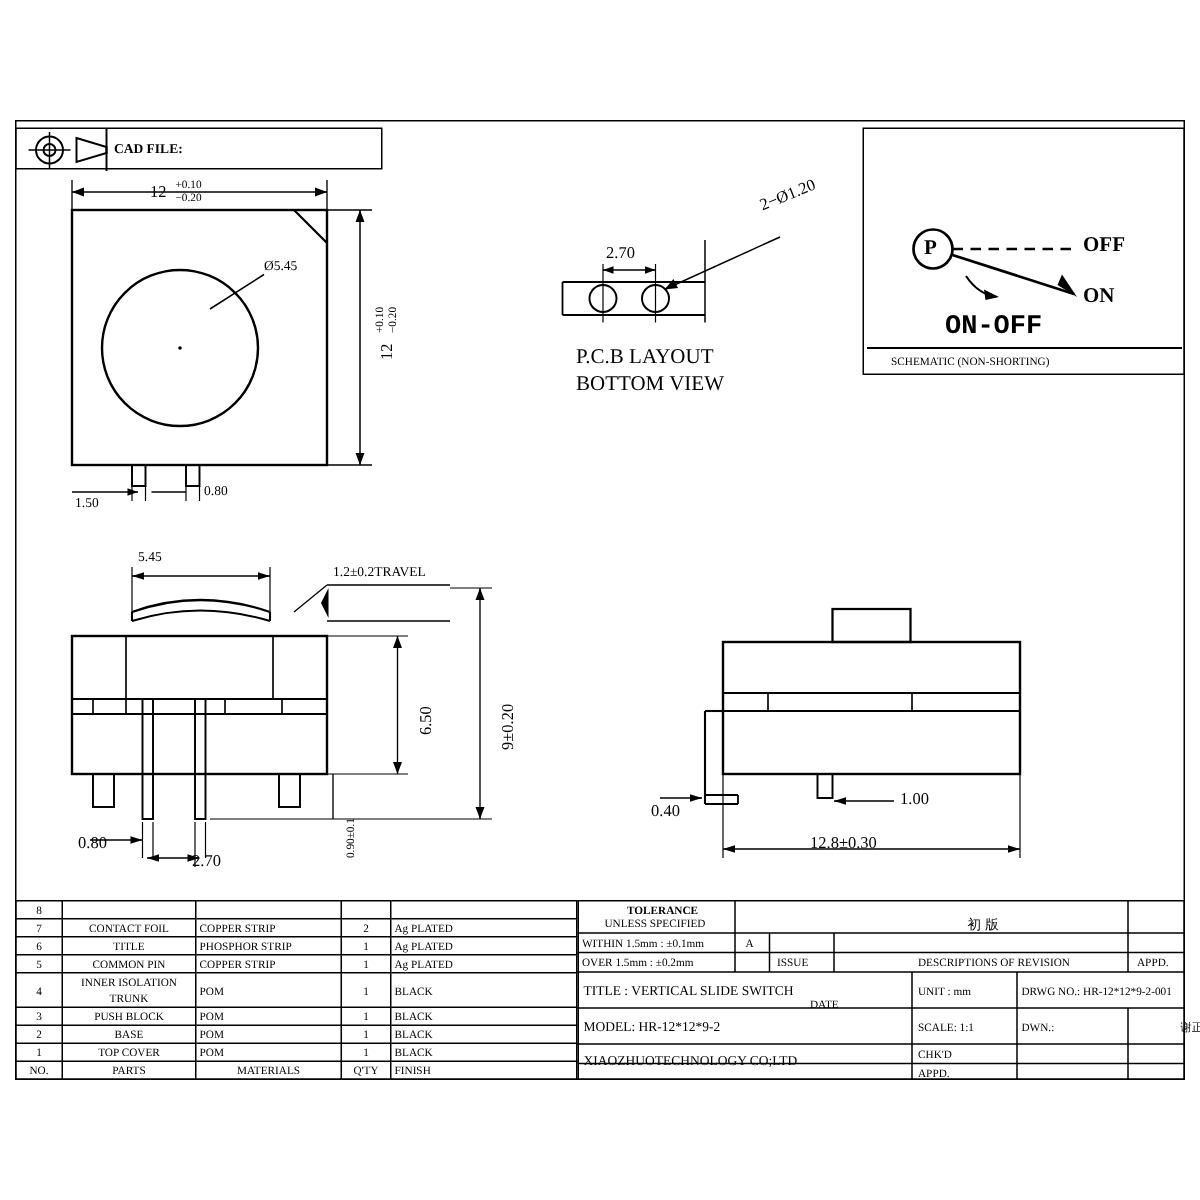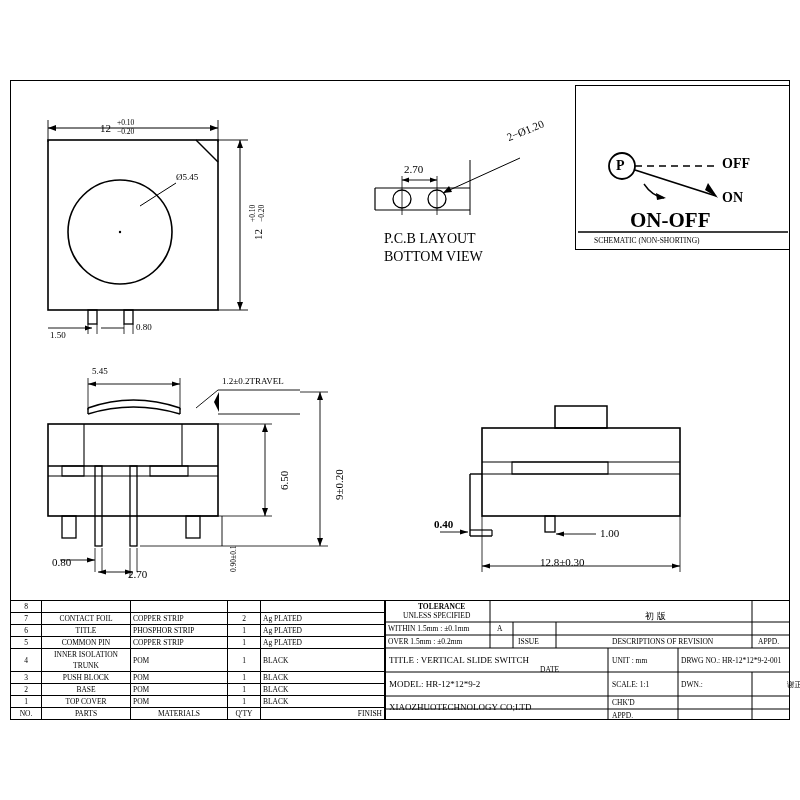--- a/index.html
+++ b/index.html
@@ -4,37 +4,48 @@
 <style>
   html,body{margin:0;padding:0;background:#ffffff;}
   body{width:800px;height:800px;font-family:"Liberation Serif",serif;color:#000;}
   #sheet{position:relative;width:800px;height:800px;overflow:hidden;background:#fff;}
   .frame{position:absolute;left:10px;top:80px;width:780px;height:640px;border:1.6px solid #000;box-sizing:border-box;}
   .txt{position:absolute;white-space:nowrap;font-family:"Liberation Serif",serif;}
   .sm{font-size:9px;}
   .xs{font-size:7.5px;}
   .md{font-size:11px;}
   .lg{font-size:14px;}
-  .xl{font-size:21px;}
+  .xl{font-size:18px;font-family:Liberation Mono, monospace;}
   .b{font-weight:bold;}
   .box{position:absolute;border:1.4px solid #000;box-sizing:border-box;}
   svg{position:absolute;left:0;top:0;overflow:visible;}
   .rot90{transform-origin:0 0;transform:rotate(-90deg);}
   .cadbox{position:absolute;left:10px;top:85px;width:245px;height:28px;border:1.4px solid #000;box-sizing:border-box;}
   .schem{position:absolute;left:575px;top:85px;width:215px;height:165px;border:1.6px solid #000;box-sizing:border-box;}
   table{border-collapse:collapse;position:absolute;font-family:"Liberation Serif",serif;}
   td{border:1px solid #000;padding:0 2px;font-size:7.5px;line-height:11px;height:11px;}
 </style>
 </head>
 <body>
 
 <div id="sheet">
 
   <div class="frame"></div>
 
+  <div class="cadbox">
+    <svg width="245" height="28">
+      <circle cx="22" cy="14" r="9" fill="none" stroke="#000" stroke-width="1.3"></circle>
+      <circle cx="22" cy="14" r="4" fill="none" stroke="#000" stroke-width="1.3"></circle>
+      <line x1="22" y1="2" x2="22" y2="26" stroke="#000" stroke-width="1"></line>
+      <line x1="8" y1="14" x2="36" y2="14" stroke="#000" stroke-width="1"></line>
+      <polygon points="40,6 60,12 60,16 40,22" fill="none" stroke="#000" stroke-width="1.3"></polygon>
+      <line x1="60" y1="0" x2="60" y2="28" stroke="#000" stroke-width="1.3"></line>
+    </svg>
+    <span class="txt sm b" style="left:65px;top:8px;">CAD FILE:</span>
+  </div>
 
   <svg width="800" height="800">
 
     <rect x="48" y="140" width="170" height="170" fill="none" stroke="#000" stroke-width="1.6"></rect>
 
     <line x1="196" y1="140" x2="218" y2="162" stroke="#000" stroke-width="1.4"></line>
 
     <circle cx="120" cy="232" r="52" fill="none" stroke="#000" stroke-width="1.6"></circle>
     <circle cx="120" cy="232" r="1.2" fill="#000"></circle>
 
@@ -204,21 +215,21 @@
 
     <line x1="556" y1="534" x2="596" y2="534" stroke="#000" stroke-width="0.9"></line>
     <polygon points="556,534 564,531.5 564,536.5" fill="#000"></polygon>
 
     <line x1="482" y1="566" x2="680" y2="566" stroke="#000" stroke-width="0.9"></line>
     <polygon points="482,566 490,563.5 490,568.5" fill="#000"></polygon>
     <polygon points="680,566 672,563.5 672,568.5" fill="#000"></polygon>
     <line x1="482" y1="516" x2="482" y2="572" stroke="#000" stroke-width="0.8"></line>
     <line x1="680" y1="516" x2="680" y2="572" stroke="#000" stroke-width="0.8"></line>
   </svg>
-  <span class="txt md" style="left:434px;top:518px;font-weight:bold;">0.40</span>
+  <span class="txt md" style="left:434px;top:535px;">0.40</span>
   <span class="txt md" style="left:600px;top:527px;">1.00</span>
   <span class="txt md" style="left:540px;top:556px;">12.8±0.30</span>
 
   <table id="parts-table" style="left:10px;top:600px;width:375px;">
     <tbody id="parts-body">
         <tr>
           <td style="width: 26px; text-align: center;">8</td>
           <td style="width: 84px; text-align: center;"></td>
           <td style="width: 92px; text-align: left;"></td>
           <td style="width: 28px; text-align: center;"></td>
@@ -271,21 +282,21 @@
           <td style="width: 84px; text-align: center; margin-top: 16px;">TOP COVER</td>
           <td style="width: 92px; text-align: left;">POM</td>
           <td style="width: 28px; text-align: center;">1</td>
           <td style="width: auto; text-align: left;">BLACK</td>
         </tr>
         <tr>
           <td style="width: 26px; text-align: center;">NO.</td>
           <td style="width: 84px; text-align: center;">PARTS</td>
           <td style="width: 92px; text-align: center;">MATERIALS</td>
           <td style="width: 28px; text-align: center;">Q'TY</td>
-          <td style="width: auto; text-align: right;">FINISH</td>
+          <td style="width: auto; text-align: left;">FINISH</td>
         </tr>
       </tbody>
   </table>
 
   <div class="box" style="left:385px;top:600px;width:405px;height:120px;"></div>
   <svg width="800" height="800">
 
     <line x1="385" y1="622" x2="790" y2="622" stroke="#000" stroke-width="1"></line>
     <line x1="385" y1="635" x2="790" y2="635" stroke="#000" stroke-width="1"></line>
     <line x1="385" y1="648" x2="790" y2="648" stroke="#000" stroke-width="1"></line>

